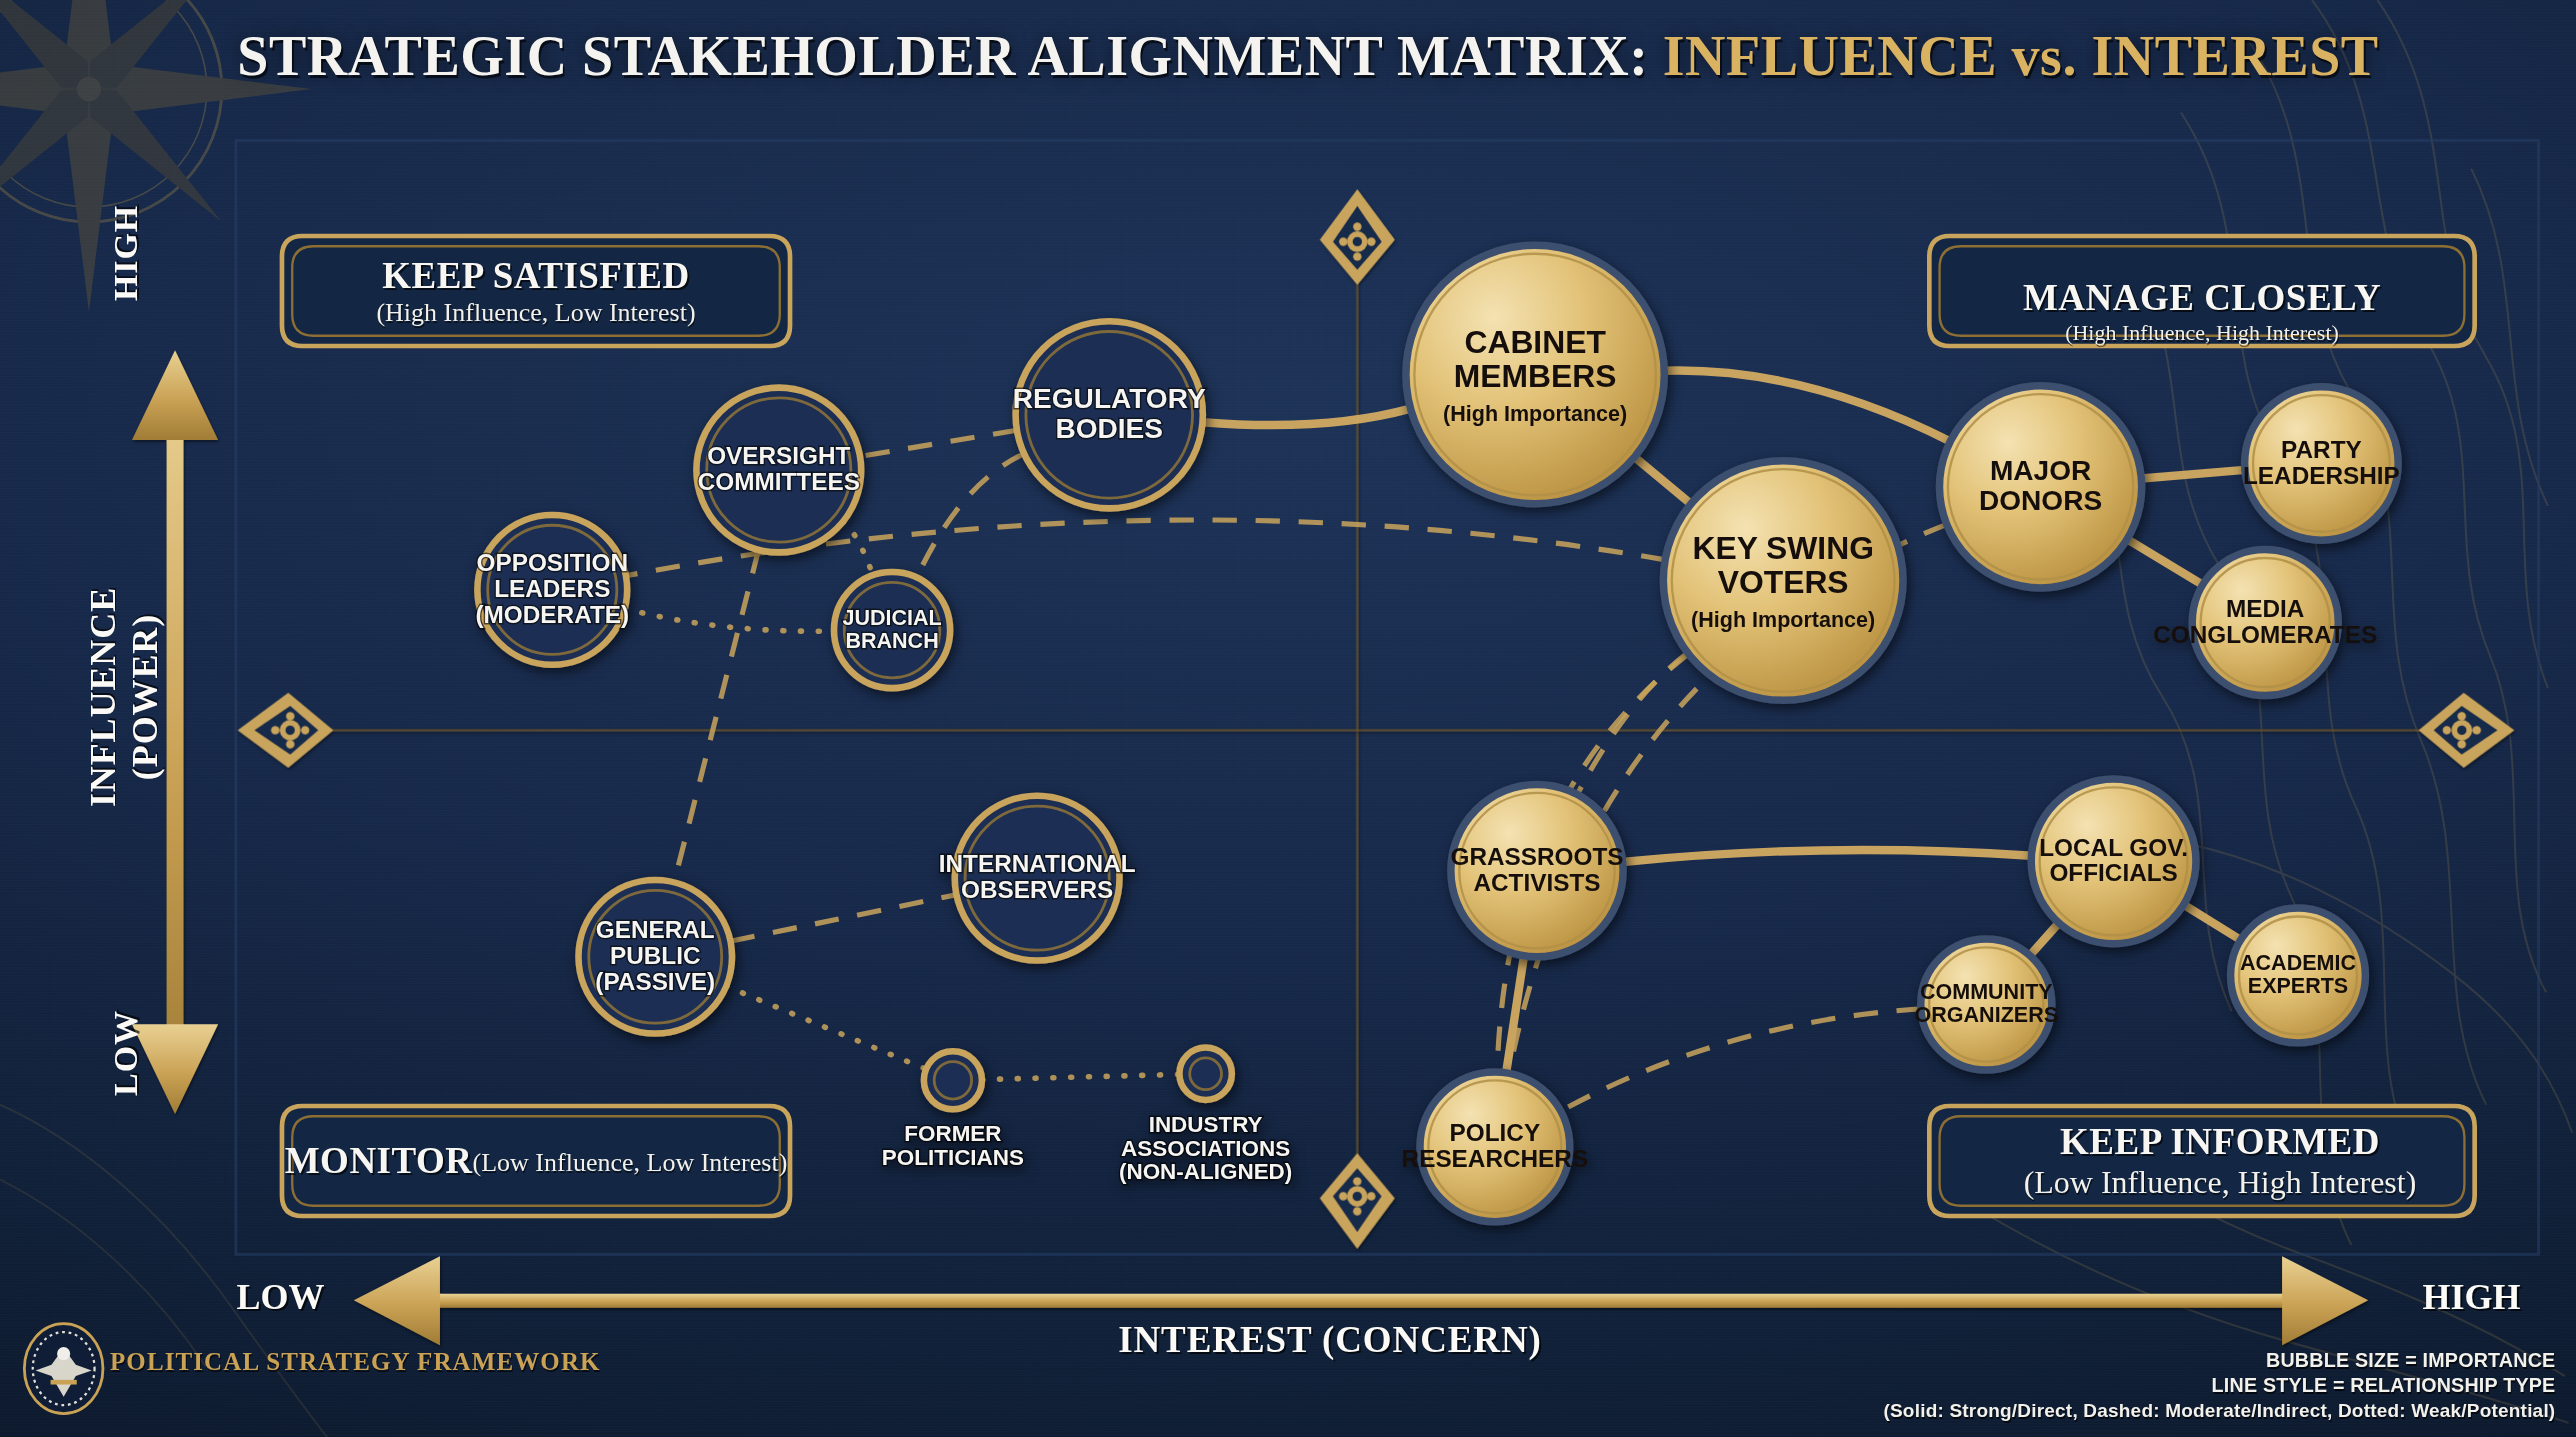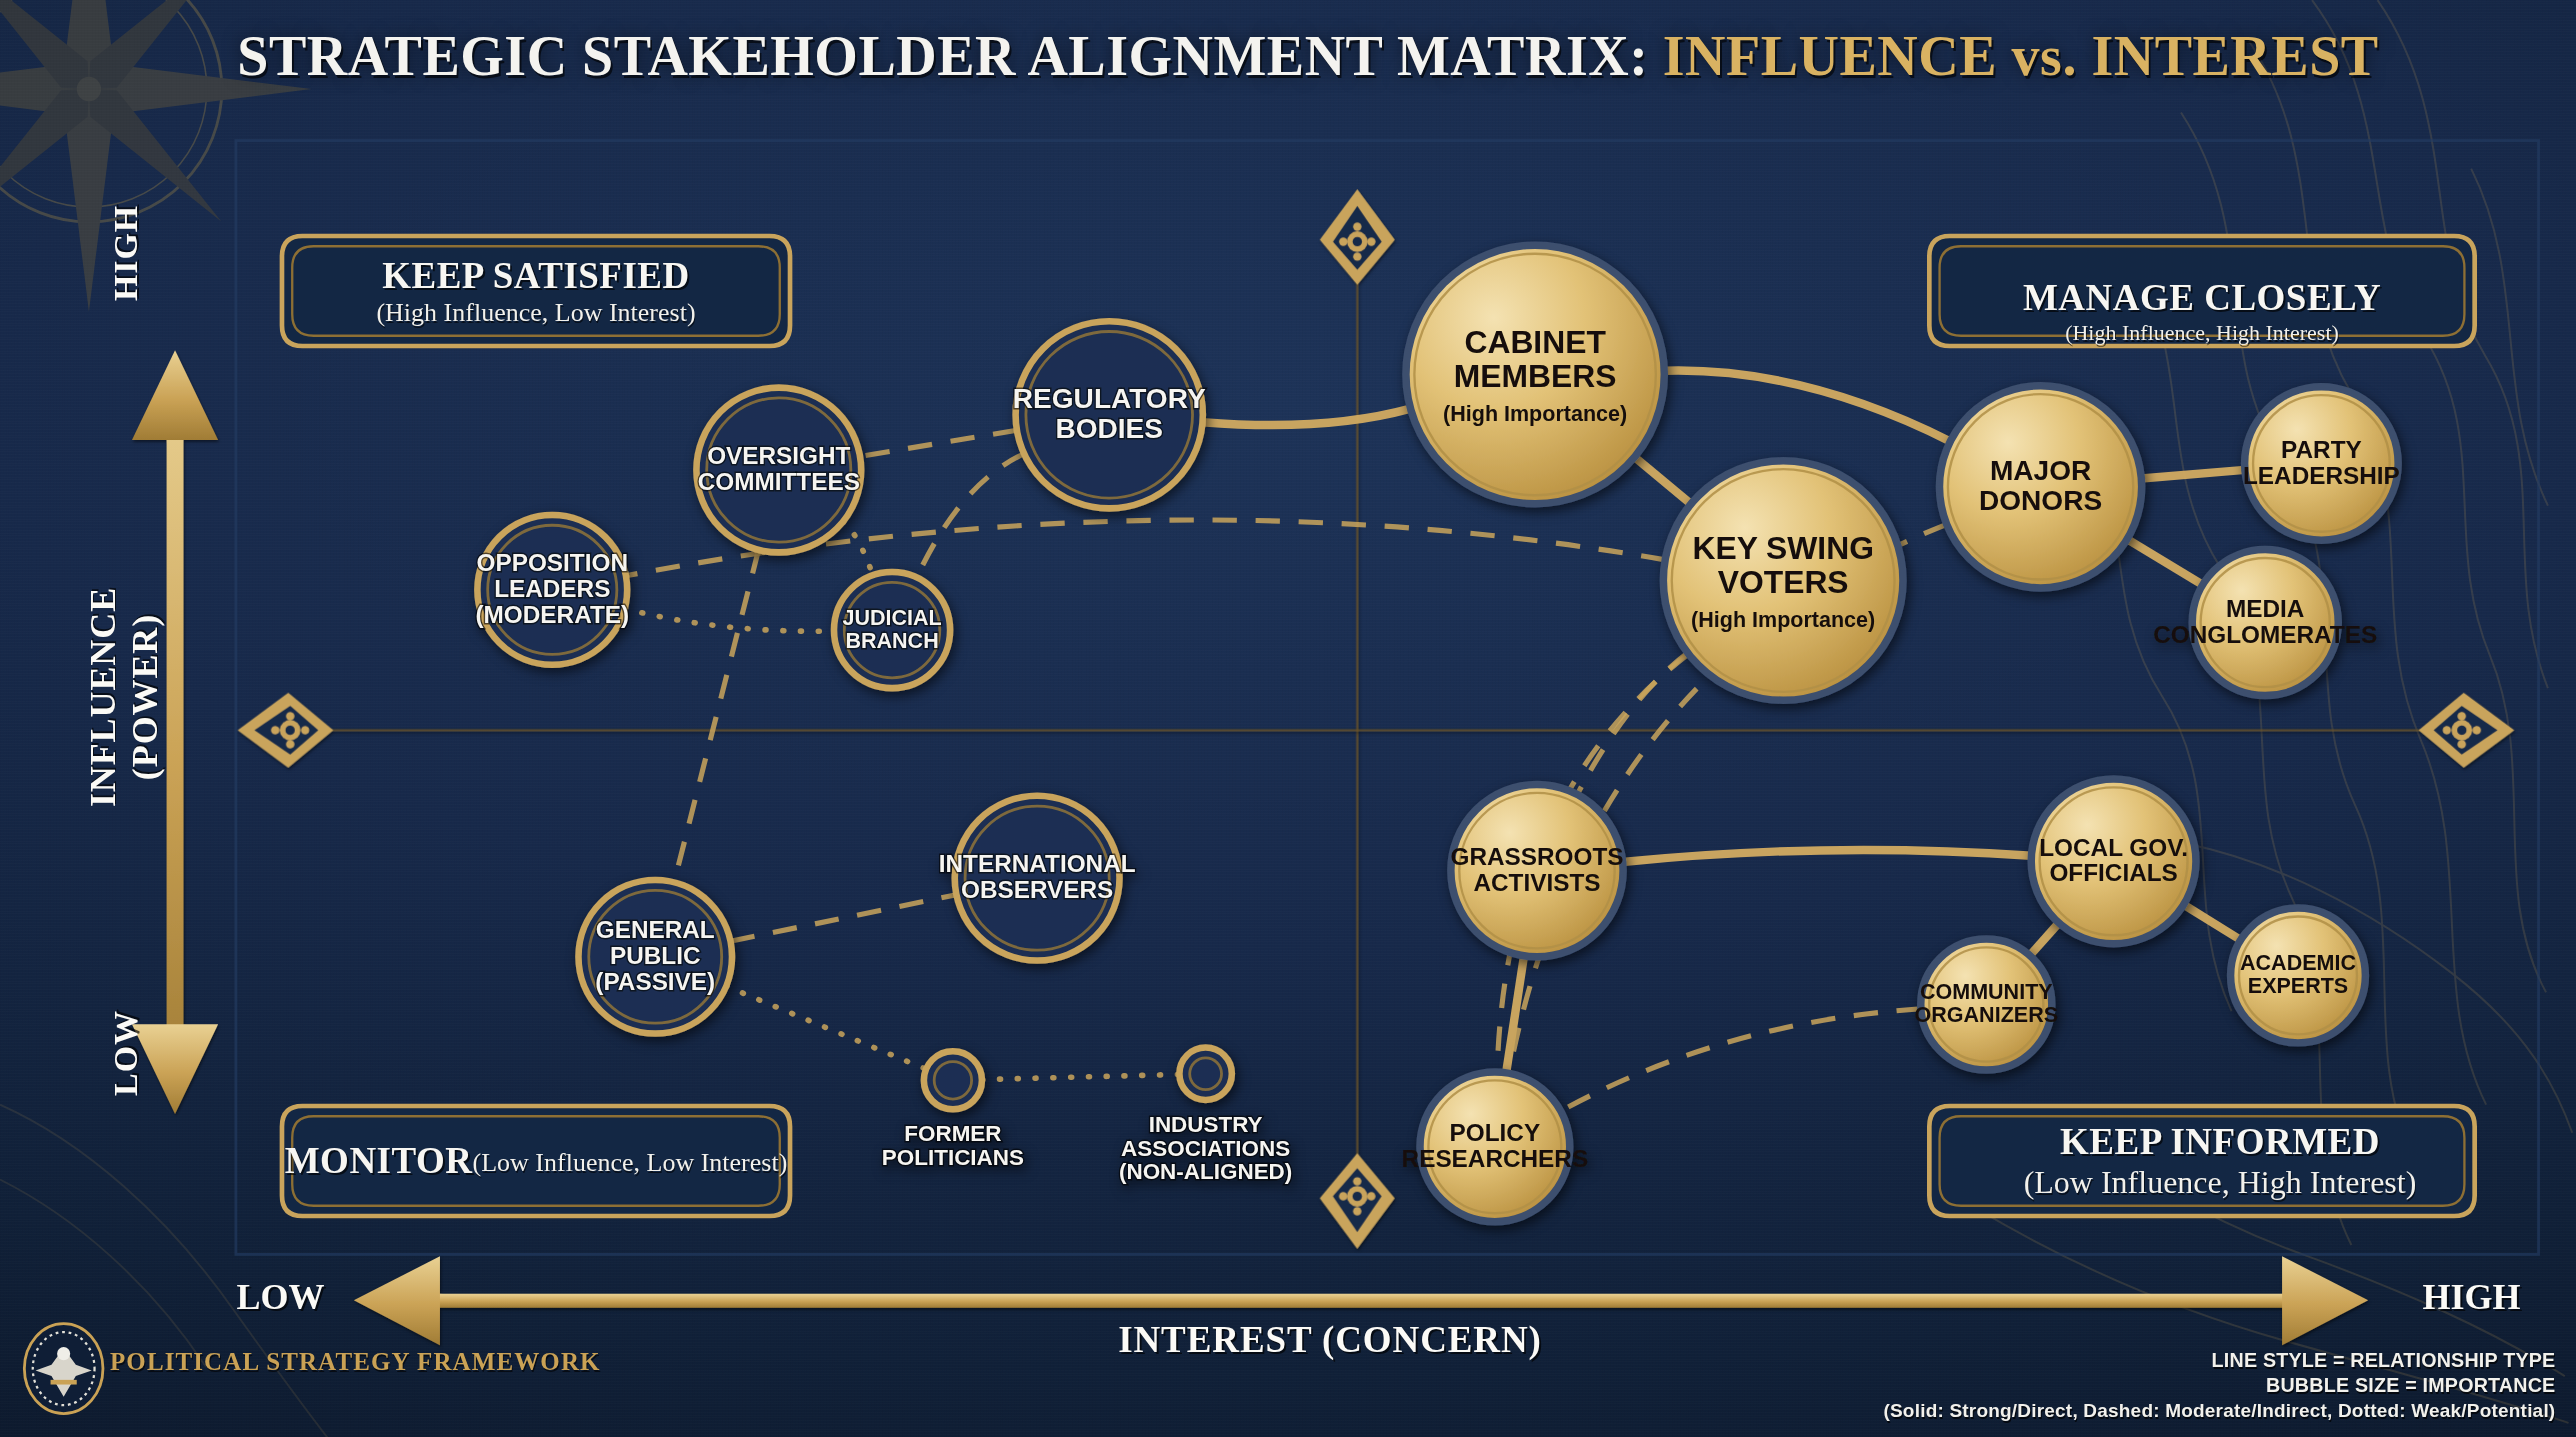--- a/index.html
+++ b/index.html
@@ -349,19 +349,19 @@
     <g transform="translate(68,1462)">
       <ellipse rx="42" ry="48" fill="#0f1e36" stroke="#caa255" stroke-width="3"></ellipse>
       <ellipse rx="33" ry="39" fill="none" stroke="#e2e0d8" stroke-width="2.4" stroke-dasharray="3 4"></ellipse>
       <path d="M0,-22 L13,-4 L30,2 L13,8 L0,30 L-13,8 L-30,2 L-13,-4 Z" fill="#d8d5cb"></path>
       <circle cy="-16" r="7" fill="#efeee8"></circle>
       <rect x="-14" y="12" width="28" height="5" fill="#caa255"></rect>
     </g>
   </svg>
   <div class="brand">POLITICAL STRATEGY FRAMEWORK</div>
   <div class="legend">
+    <div>BUBBLE SIZE = IMPORTANCE</div>
     <div>LINE STYLE = RELATIONSHIP TYPE</div>
-    <div>BUBBLE SIZE = IMPORTANCE</div>
     <div class="last">(Solid: Strong/Direct, Dashed: Moderate/Indirect, Dotted: Weak/Potential)</div>
   </div>
 
 </div>
 
 
 </body></html>

